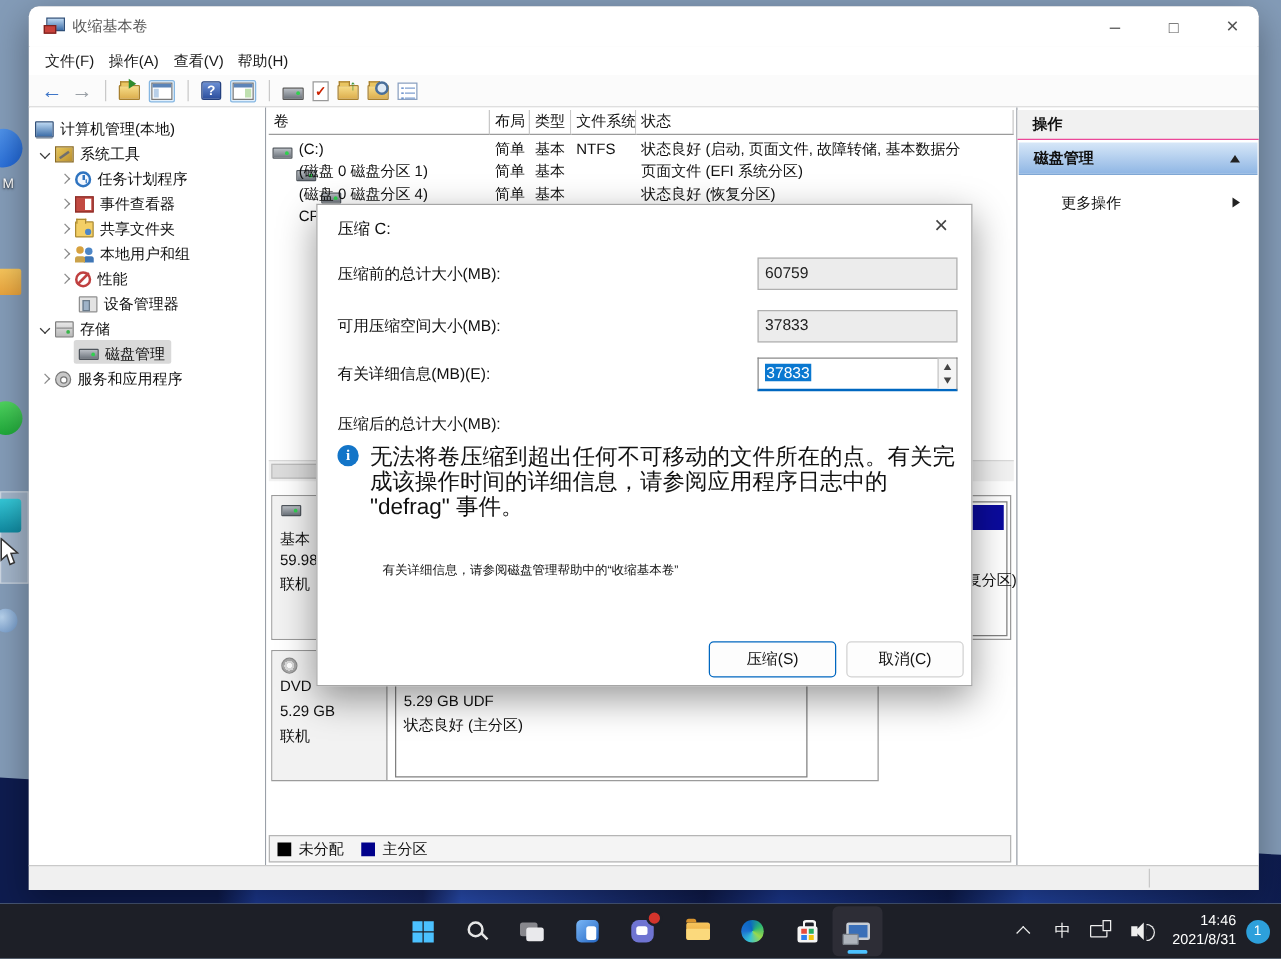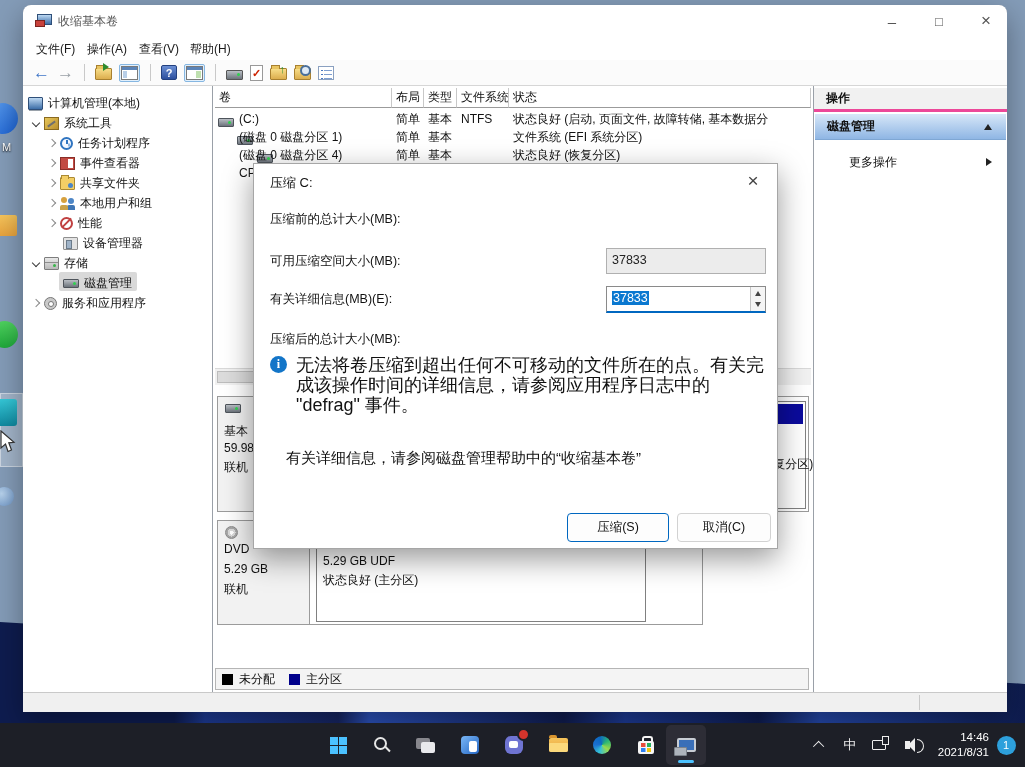--- a/index.html
+++ b/index.html
@@ -105,21 +105,21 @@
   .dlabel{position:absolute;left:0;top:0;bottom:0;width:92px;background:#f2f2f2;border-right:1px solid #9b9b9b;font-size:12px}
   .part{position:absolute;border:1px solid #808080;background:#fff}
   .pstrip{position:absolute;left:2px;right:2px;top:2px;height:20px;background:#0b0b9d}
   .ptext{position:absolute;font-size:12px;white-space:nowrap}
 
   
   .legend{left:215px;top:668px;width:594px;height:22px;background:#f4f4f4;border:1px solid #b5b5b5;display:flex;align-items:center;gap:6px;padding-left:6px;font-size:12px}
   .lgsq{width:11px;height:11px;display:inline-block}
 
   
-  .act-header{position:absolute;left:0;top:2px;width:193px;height:24px;background:#f1f1f1;border-bottom:3px solid #ec4899;display:flex;align-items:center;padding-left:12px;font-weight:bold}
+  .act-header{position:absolute;left:0;top:2px;width:193px;height:24px;background:#f1f1f1;border-bottom:1px solid #ec4899;display:flex;align-items:center;padding-left:12px;font-weight:bold}
   .act-group{position:absolute;left:1px;top:28px;width:191px;height:26px;background:linear-gradient(180deg,#d7e7f8,#8fb6e4);border-bottom:1px solid #7fa7d4;display:flex;align-items:center;padding-left:12px;font-weight:bold}
   .tri-up{width:0;height:0;border-left:4px solid transparent;border-right:4px solid transparent;border-bottom:6px solid #222;position:absolute;right:14px;top:10px}
   .tri-right{width:0;height:0;border-top:4px solid transparent;border-bottom:4px solid transparent;border-left:6px solid #222;position:absolute;right:14px;top:8px}
   .act-more{position:absolute;left:1px;top:64px;width:191px;height:24px;background:#fff;display:flex;align-items:center;padding-left:34px}
 
   
   .dialog{left:253px;top:163px;width:525px;height:386px;background:#fff;border:1px solid #a6a6a6;box-shadow:0 10px 28px rgba(0,0,0,.4);z-index:5}
   .dlg-label{position:absolute;left:16px;font-size:12.5px}
   .dlg-box{position:absolute;left:352px;width:160px;height:26px;background:#ececec;border:1px solid #b0b0b0;font-size:12.5px;padding:4px 0 0 5px;color:#222}
   .dlg-spin{position:absolute;left:352px;width:160px;height:27px;background:#fff;border:1px solid #8a8a8a;border-bottom:2px solid #0067c0}
@@ -313,21 +313,21 @@
     <div class="vcell" style="left:22px;top:24px;width:157px">(C:)</div>
     <div class="vcell" style="left:179px;top:24px;width:32px">简单</div>
     <div class="vcell" style="left:211px;top:24px;width:33px">基本</div>
     <div class="vcell" style="left:244px;top:24px;width:52px">NTFS</div>
     <div class="vcell" style="left:296px;top:24px;width:302px">状态良好 (启动, 页面文件, 故障转储, 基本数据分</div>
     
     <span class="ic ic-disk abs" style="left:5px;top:46px"></span>
     <div class="vcell" style="left:22px;top:42px;width:157px">(磁盘 0 磁盘分区 1)</div>
     <div class="vcell" style="left:179px;top:42px;width:32px">简单</div>
     <div class="vcell" style="left:211px;top:42px;width:33px">基本</div>
-    <div class="vcell" style="left:296px;top:42px;width:302px">文件系统 (EFI 系统分区)</div>
+    <div class="vcell" style="left:296px;top:42px;width:302px">页面文件 (EFI 系统分区)</div>
     
     <span class="ic ic-disk abs" style="left:5px;top:64px"></span>
     <div class="vcell" style="left:22px;top:60px;width:157px">(磁盘 0 磁盘分区 4)</div>
     <div class="vcell" style="left:179px;top:60px;width:32px">简单</div>
     <div class="vcell" style="left:211px;top:60px;width:33px">基本</div>
     <div class="vcell" style="left:296px;top:60px;width:302px">状态良好 (恢复分区)</div>
     
     <span class="ic ic-cd abs" style="left:5px;top:80px"></span>
     <div class="vcell" style="left:22px;top:78px;width:157px">CP</div>
 
@@ -393,38 +393,39 @@
   <div class="abs statusbar">
     <div style="position:absolute;left:896px;top:2px;bottom:2px;width:1px;background:#c8c8c8"></div>
   </div>
 
   
   <div class="abs dialog">
     <div style="position:absolute;left:16px;top:10px;font-size:13px">压缩 C:</div>
     <div class="dlg-close" style="position:absolute;right:12px;top:6px;width:24px;height:24px;text-align:center"></div>
 
     <div class="dlg-label" style="top:47px">压缩前的总计大小(MB):</div>
+    <div class="dlg-box" style="top:42px">60759</div>
 
     <div class="dlg-label" style="top:89px">可用压缩空间大小(MB):</div>
     <div class="dlg-box" style="top:84px">37833</div>
 
     <div class="dlg-label" style="top:127px">有关详细信息(MB)(E):</div>
     <div class="dlg-spin" style="top:122px">
       <span class="selval">37833</span>
       <span class="spin-col">
         <span class="spin-up"></span>
         <span class="spin-dn"></span>
       </span>
     </div>
 
     <div class="dlg-label" style="top:167px">压缩后的总计大小(MB):</div>
 
     <span class="info-ic"></span>
     <div style="position:absolute;left:42px;top:191px;width:470px;font-size:18px;line-height:20px">无法将卷压缩到超出任何不可移动的文件所在的点。有关完成该操作时间的详细信息，请参阅应用程序日志中的 "defrag" 事件。</div>
-    <div style="position:absolute;left:32px;top:285px;width:470px;font-size:15px">有关详细信息，请参阅磁盘管理帮助中的“收缩基本卷”</div>
+    <div style="position:absolute;left:52px;top:285px;width:470px;font-size:10px">有关详细信息，请参阅磁盘管理帮助中的“收缩基本卷”</div>
 
     <div class="dlg-btn primary" style="left:313px;width:102px">压缩(S)</div>
     <div class="dlg-btn" style="left:423px;width:94px">取消(C)</div>
   </div>
 
   
   <div class="abs taskbar">
     <div class="tb-slot" style="left:318px">
         <span class="start-ic"></span>
       </div>

